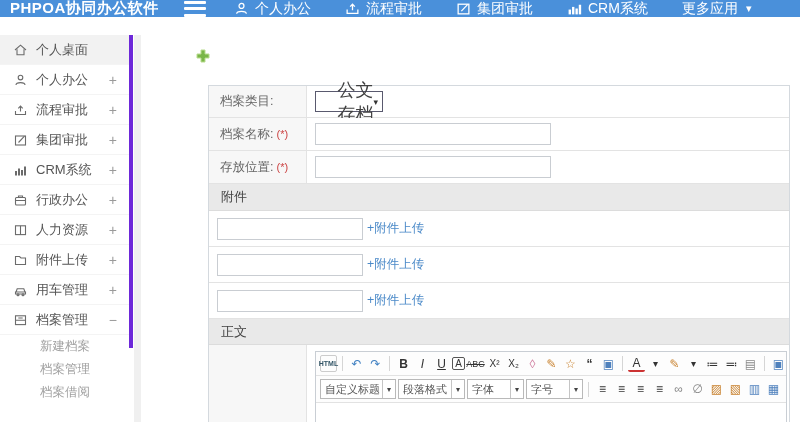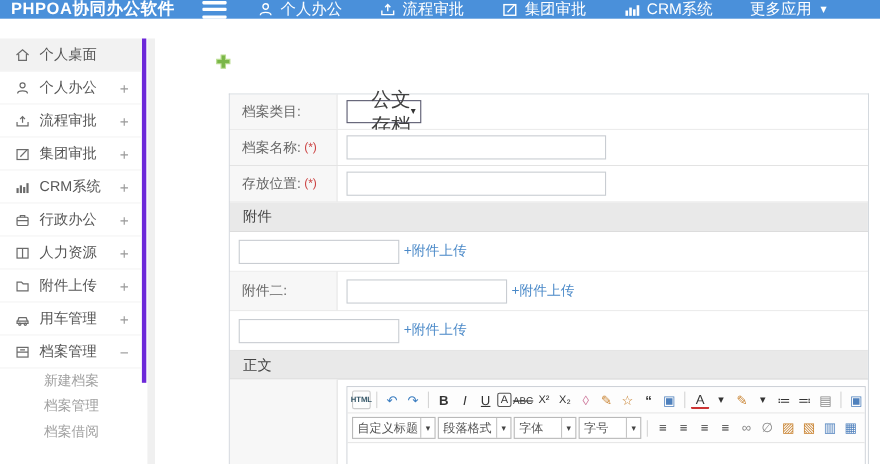--- a/index.html
+++ b/index.html
@@ -270,23 +270,20 @@
 
       <div class="sec-row">附件</div>
 
       <div class="f-row h36">
         <div class="f-field">
           <input class="txt-input w146" style="">
           <a class="upload-link">+附件上传</a>
         </div>
       </div>
       <div class="f-row h36">
-        <div class="f-label">
-            <span>附件二:</span>
-          </div>
         <div class="f-field">
           <input class="txt-input w146" style="">
           <a class="upload-link">+附件上传</a>
         </div>
       </div>
       <div class="f-row h36">
         <div class="f-field">
           <input class="txt-input w146" style="">
           <a class="upload-link">+附件上传</a>
         </div>

